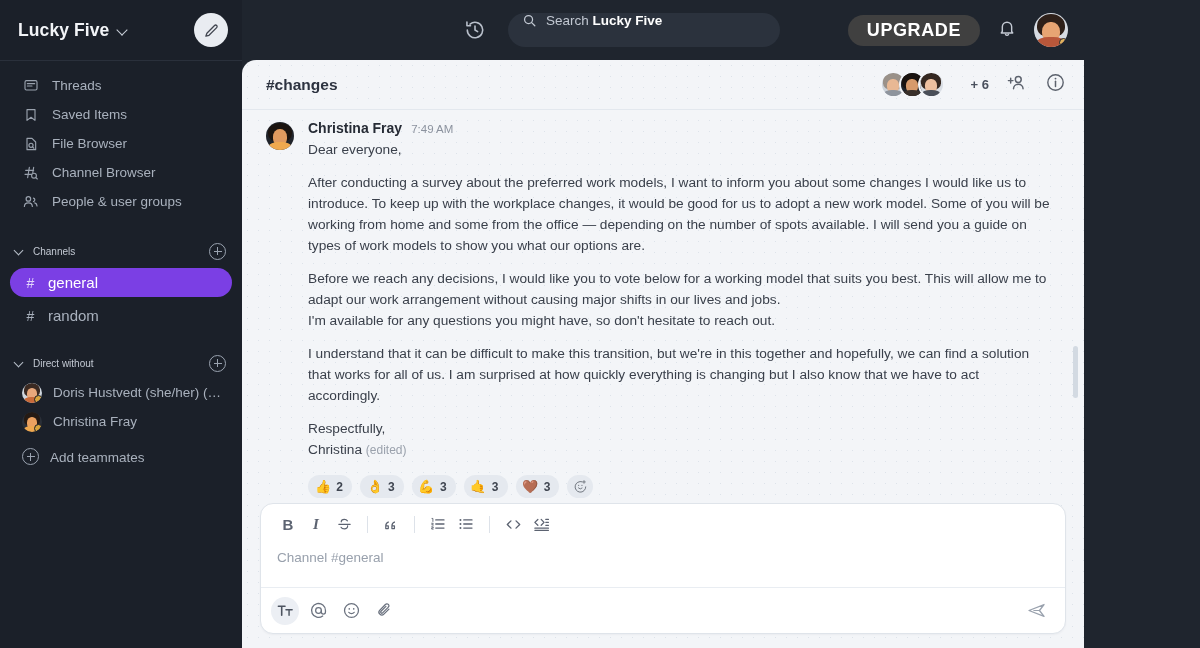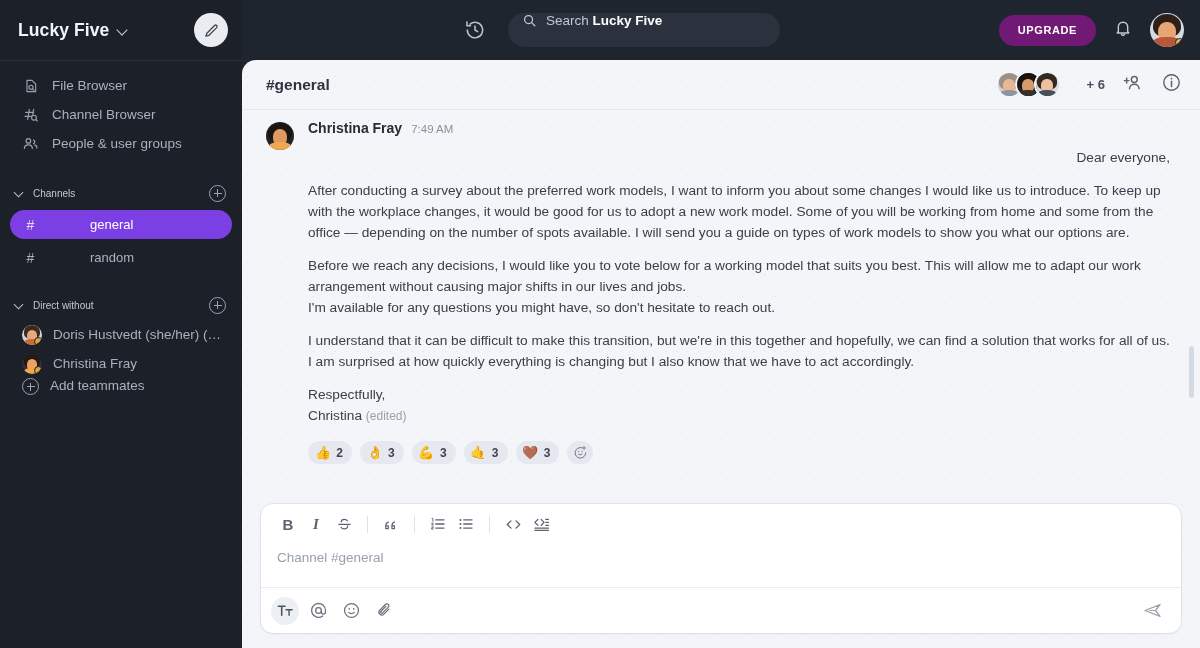--- a/index.html
+++ b/index.html
@@ -2,21 +2,21 @@
 <html><head>
 <meta charset="utf-8">
 <style>
   * { box-sizing: border-box; margin: 0; padding: 0; }
   html, body {
     width: 1200px; height: 648px;
     font-family: "Liberation Sans", sans-serif;
     background: #1f252e;
     overflow: hidden;
   }
-  .app { position: relative; width: 1200px; height: 648px; display: flex; background:#1f252e; }
+  .app { position: relative; width: 1084px; height: 648px; display: flex; background:#1f252e; }
 
   
   .sidebar {
     width: 242px; height: 648px; background: #1b2029;
     display: flex; flex-direction: column; flex: 0 0 242px;
     position: relative; z-index: 3;
   }
   .ws-header {
     height: 60px; flex: 0 0 60px; display: flex; align-items: center;
     justify-content: space-between; padding: 0 14px 0 18px;
@@ -64,21 +64,21 @@
   .plus-circ::before, .plus-circ::after {
     content:""; position:absolute; background:#9aa3b0;
   }
   .plus-circ::before { left: 3.6px; top: 7.1px; width: 8px; height: 1.4px; }
   .plus-circ::after  { top: 3.6px; left: 7.1px; height: 8px; width: 1.4px; }
 
   .channel-item {
     display: flex; align-items: center; gap: 11px; height: 29px;
     margin: 2px 10px; padding: 0 14px; border-radius: 15px; cursor: pointer;
   }
-  .channel-item .lbl { font-size: 13px; color: #a9b1bd; margin-left: 42px; }
+  .channel-item .lbl { font-size: 15px; color: #a9b1bd; }
   .channel-item.active { background: #7b3fe4; }
   .channel-item.active .lbl { color: #ffffff; }
   .hash { font-size: 14px; color: #a9b1bd; width: 13px; text-align:center; }
   .channel-item.active .hash { color: #e3d6fb; }
 
   .dm-item {
     display: flex; align-items: center; gap: 11px; height: 29px;
     padding: 0 14px 0 22px; cursor: pointer;
   }
   .dm-item .lbl {
@@ -86,40 +86,40 @@
     overflow: hidden; text-overflow: ellipsis; max-width: 172px;
   }
   .avatar-sm {
     width: 20px; height: 20px; border-radius: 50%; flex: 0 0 20px;
     position: relative; overflow: hidden;
   }
   .badge-dot {
     position: absolute; right: -1px; bottom: -1px; width: 9px; height: 9px;
     border-radius: 50%; border: 1.5px solid #1b2029;
   }
-  .add-tm { display: flex; align-items: flex-start; gap: 11px; height: 29px; padding: 0 14px 0 22px; cursor:pointer; }
+  .add-tm { display: flex; align-items: flex-end; gap: 11px; height: 29px; padding: 0 14px 0 22px; cursor:pointer; }
   .add-tm .lbl { font-size: 13.5px; color: #a9b1bd; }
 
   
   .main { flex: 1; display: flex; flex-direction: column; height: 648px; position: relative; }
   .topbar {
     height: 60px; flex: 0 0 60px; background: #1f252e;
     display: flex; align-items: center; padding: 0 16px 0 0; position: relative;
   }
   .hist-icon { margin-left: 222px; width: 22px; height: 22px; cursor: pointer; }
   .search-box {
     margin-left: 22px; width: 272px; height: 34px; border-radius: 18px;
     background: #2b323d; display: flex; align-items: flex-start; gap: 9px;
     padding: 0 14px; cursor: text;
   }
   .search-text { font-size: 13.5px; color: #c2c8d2; }
   .search-text b { color: #ffffff; font-weight: bold; }
   .top-right { margin-left: auto; display: flex; align-items: center; gap: 17px; }
   .upgrade {
-    background: #701a75; color: #fff; font-size: 11px; font-weight: bold;
+    background: #404040; color: #fff; font-size: 18px; font-weight: bold;
     letter-spacing: .6px; border-radius: 17px; height: 31px; padding: 0 19px;
     display: flex; align-items: center; cursor: pointer; border: none;
   }
   .avatar-top { width: 34px; height: 34px; border-radius: 50%; overflow: hidden; position: relative; cursor:pointer;}
 
   .content {
     flex: 1; background: #f3f5f8; border-top-left-radius: 14px;
     display: flex; flex-direction: column; overflow: hidden; position: relative;
     background-image: radial-gradient(#dde3ea 0.8px, transparent 0.8px);
     background-size: 11px 11px;
@@ -143,21 +143,21 @@
     display: flex; gap: 14px; padding: 10px 30px 0 24px;
   }
   .msg-avatar { width: 28px; height: 28px; border-radius: 50%; overflow: hidden; flex: 0 0 28px; margin-top: 2px; position:relative;}
   .msg-body { flex: 1; min-width: 0; }
   .msg-head { display: flex; align-items: baseline; gap: 9px; }
   .msg-author { font-size: 14px; font-weight: bold; color: #262b35; }
   .msg-time { font-size: 11.5px; color: #8b929e; }
   .msg-p {
     font-size: 13.7px; line-height: 21px; color: #3a404b; margin-top: 12px;
   }
-  .msg-p.first { margin-top: 11px; text-align: right; }
+  .msg-p.first { margin-top: 3px; }
   .msg-p.tight { margin-top: 0px; }
   .edited { color: #9aa1ac; font-size: 12px; }
   .reactions { display: flex; gap: 8px; margin-top: 14px; padding-bottom: 6px; }
   .reaction {
     height: 23px; border-radius: 12px; background: #e5e9ef;
     display: flex; align-items: center; gap: 5px; padding: 0 9px 0 7px; cursor: pointer;
   }
   .reaction .emo { font-size: 13px; line-height: 1; }
   .reaction .cnt { font-size: 12px; font-weight: bold; color: #3f4550; }
   .add-reaction {
@@ -230,20 +230,37 @@
       </div>
       <div class="edit-btn">
         <svg width="17" height="17" viewBox="0 0 24 24" fill="none">
           <path d="M4 20l4.5-1.2L19.3 8A2.1 2.1 0 0016.3 5L5.5 15.8 4 20z" stroke="#40454f" stroke-width="1.8" stroke-linejoin="round"></path>
         </svg>
       </div>
     </div>
     <div class="sb-divider"></div>
 
     <nav class="nav-list">
+      <div class="nav-item">
+        <span class="nav-ico">
+          <svg width="16" height="16" viewBox="0 0 24 24" fill="none">
+            <rect x="3" y="4" width="18" height="14" rx="2.2" stroke="#9aa2ae" stroke-width="1.7"></rect>
+            <path d="M6.5 8.5h11M6.5 12h7" stroke="#9aa2ae" stroke-width="1.7" stroke-linecap="round"></path>
+          </svg>
+        </span>
+        <span class="lbl">Threads</span>
+      </div>
+      <div class="nav-item">
+        <span class="nav-ico">
+          <svg width="16" height="16" viewBox="0 0 24 24" fill="none">
+            <path d="M6 4h12v16l-6-4.6L6 20V4z" stroke="#9aa2ae" stroke-width="1.7" stroke-linejoin="round"></path>
+          </svg>
+        </span>
+        <span class="lbl">Saved Items</span>
+      </div>
       <div class="nav-item">
         <span class="nav-ico">
           <svg width="16" height="16" viewBox="0 0 24 24" fill="none">
             <path d="M6 3.5h7.5L19 9v11.5H6V3.5z" stroke="#9aa2ae" stroke-width="1.7" stroke-linejoin="round"></path>
             <circle cx="12" cy="14" r="3.1" stroke="#9aa2ae" stroke-width="1.7"></circle>
             <path d="M14.3 16.4l2 2" stroke="#9aa2ae" stroke-width="1.7" stroke-linecap="round"></path>
           </svg>
         </span>
         <span class="lbl">File Browser</span>
       </div>
@@ -357,21 +374,21 @@
             <span class="body" style="background:#b8573a"></span>
           </span>
           <span class="badge-dot" style="background:#e2b25c;right:0;bottom:0;border-color:#1f252e"></span>
         </span>
       </div>
     </div>
 
     <div class="content">
 
       <div class="ch-header">
-        <span class="ch-title">#general</span>
+        <span class="ch-title">#changes</span>
         <div class="ch-right">
           <div class="facepile">
             <span class="fp">
               <span class="face">
                 <span class="bg" style="background:#cdd3da"></span>
                 <span class="hair" style="background:#9a9189"></span>
                 <span class="skin" style="background:#e8b894"></span>
                 <span class="body" style="background:#8e949d"></span>
               </span>
             </span>

